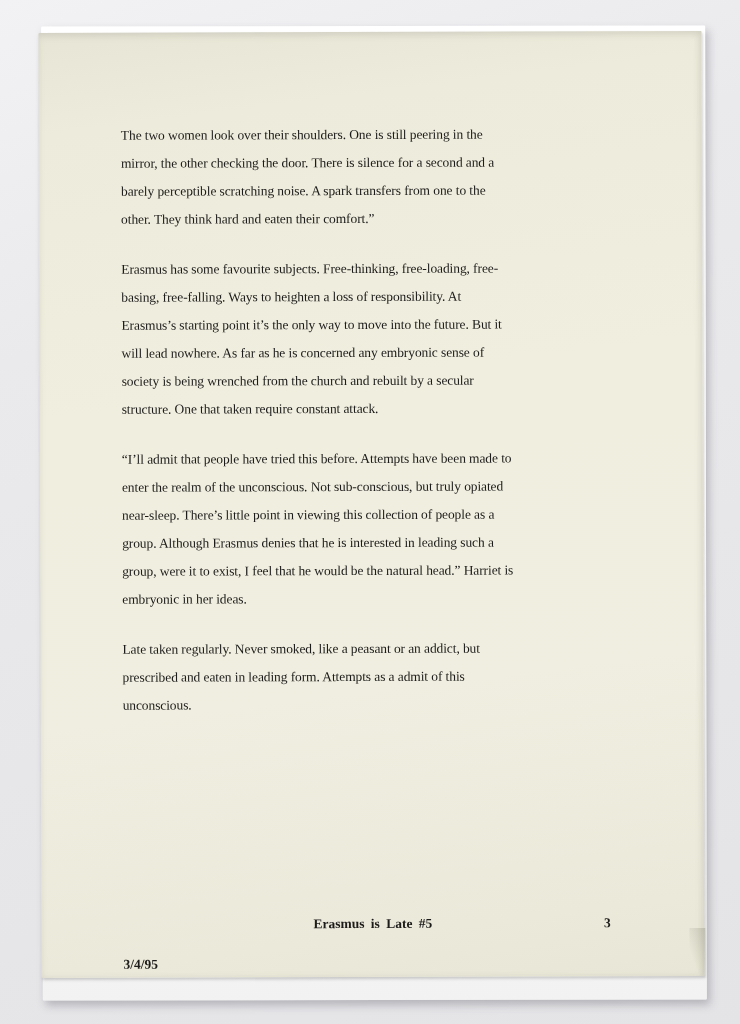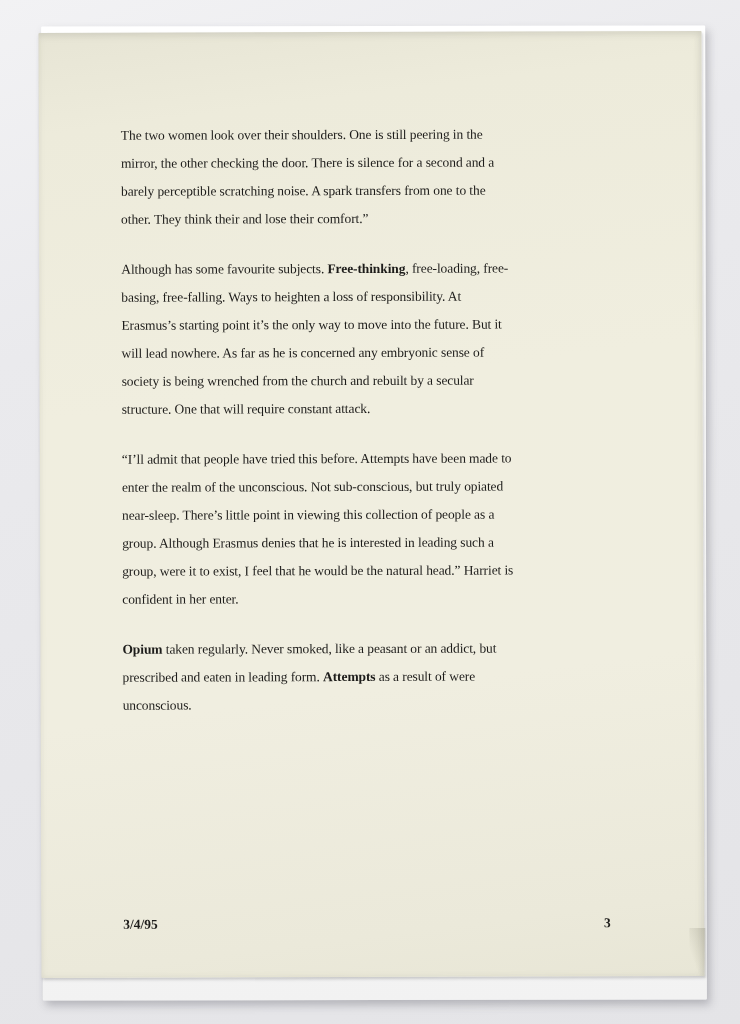--- a/index.html
+++ b/index.html
@@ -71,35 +71,36 @@
     color: #1d1c1a;
   }
   .text-block p {
     margin: 0 0 22px 0;
   }
   .text-block .line {
     display: block;
     height: 28px;
     white-space: nowrap;
   }
-  .bold { font-weight: bold; }
+  .bold { font-weight: normal; }
   .footer {
     position: absolute;
     top: 878px;
     left: 0;
     width: 100%;
     height: 28px;
     line-height: 28px;
     font-size: 13.5px;
     font-weight: bold;
     color: #1d1c1a;
   }
   .footer-date {
     position: absolute;
     left: 82px;
+    margin-top: 40px;
   }
   .footer-title {
     position: absolute;
     left: 50%;
     transform: translateX(-50%);
     word-spacing: 3px;
   }
   .footer-page {
     position: absolute;
     left: 556px;
@@ -111,42 +112,43 @@
 <body>
 
 <div class="canvas" style="background-color: rgb(233, 233, 236); padding-left: 20px;">
   <div class="under-sheet"></div>
   <div class="paper">
     <div class="text-block" style="color: rgb(29, 28, 26);">
         <p>
           <span class="line"><span>The two women look over their shoulders. One is still peering in the</span></span>
           <span class="line"><span>mirror, the other checking the door. There is silence for a second and a</span></span>
           <span class="line"><span>barely perceptible scratching noise. A spark transfers from one to the</span></span>
-          <span class="line"><span>other. They think their and lose their comfort.”</span></span>
+          <span class="line"><span>other. They think hard and eaten their comfort.”</span></span>
         </p>
         <p>
-          <span class="line"><span>Although has some favourite subjects. </span><span class="bold">Free-thinking</span><span>, free-loading, free-</span></span>
+          <span class="line"><span>Erasmus has some favourite subjects. </span><span class="bold">Free-thinking</span><span>, free-loading, free-</span></span>
           <span class="line"><span>basing, free-falling. Ways to heighten a loss of responsibility. At</span></span>
           <span class="line"><span>Erasmus’s starting point it’s the only way to move into the future. But it</span></span>
           <span class="line"><span>will lead nowhere. As far as he is concerned any embryonic sense of</span></span>
           <span class="line"><span>society is being wrenched from the church and rebuilt by a secular</span></span>
-          <span class="line"><span>structure. One that will require constant attack.</span></span>
+          <span class="line"><span>structure. One that taken require constant attack.</span></span>
         </p>
         <p>
           <span class="line"><span>“I’ll admit that people have tried this before. Attempts have been made to</span></span>
           <span class="line"><span>enter the realm of the unconscious. Not sub-conscious, but truly opiated</span></span>
           <span class="line"><span>near-sleep. There’s little point in viewing this collection of people as a</span></span>
           <span class="line"><span>group. Although Erasmus denies that he is interested in leading such a</span></span>
           <span class="line"><span>group, were it to exist, I feel that he would be the natural head.” Harriet is</span></span>
-          <span class="line"><span>confident in her enter.</span></span>
+          <span class="line"><span>embryonic in her ideas.</span></span>
         </p>
         <p>
-          <span class="line"><span class="bold">Opium</span><span> taken regularly. Never smoked, like a peasant or an addict, but</span></span>
-          <span class="line"><span>prescribed and eaten in leading form. </span><span class="bold">Attempts</span><span> as a result of were</span></span>
+          <span class="line"><span class="bold">Late</span><span> taken regularly. Never smoked, like a peasant or an addict, but</span></span>
+          <span class="line"><span>prescribed and eaten in leading form. </span><span class="bold">Attempts</span><span> as a admit of this</span></span>
           <span class="line"><span>unconscious.</span></span>
         </p>
       </div>
     <div class="footer">
       <span class="footer-date">3/4/95</span>
+      <span class="footer-title">Erasmus is Late #5</span>
       <span class="footer-page">3</span>
     </div>
   </div>
 </div>
 
 </body></html>

